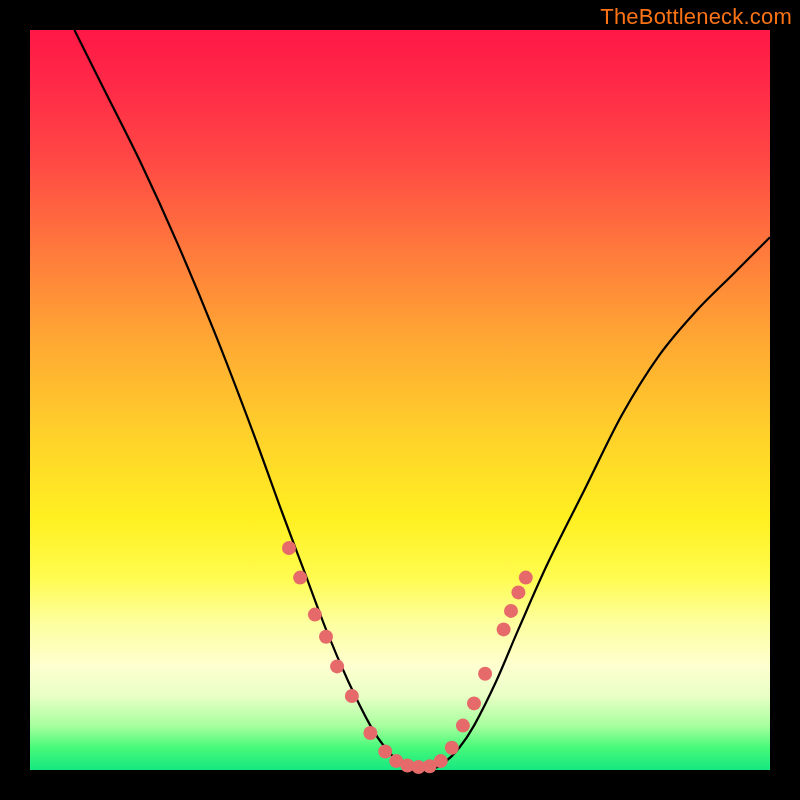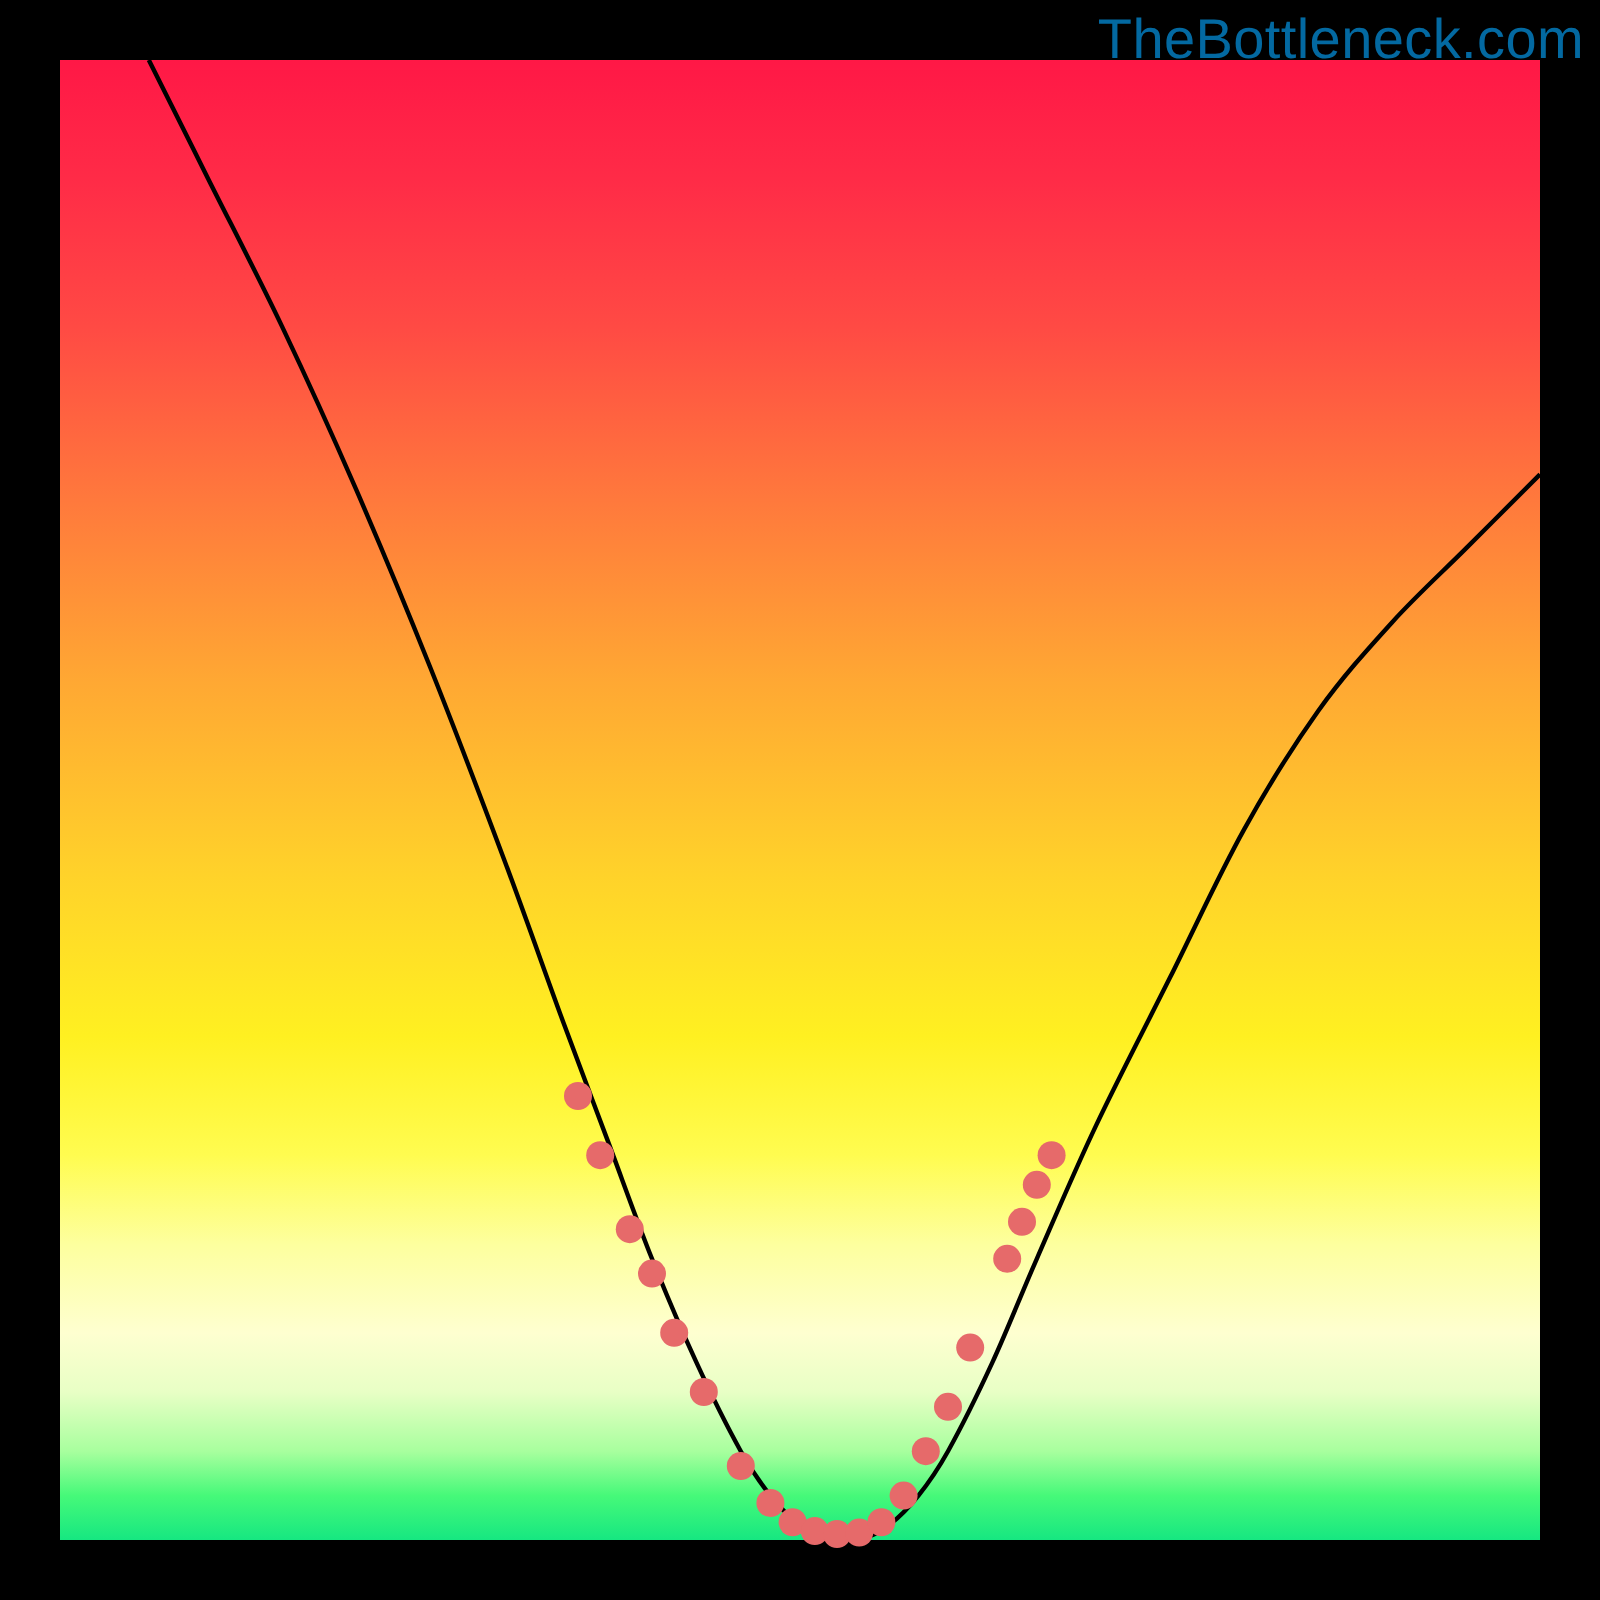--- a/index.html
+++ b/index.html
@@ -37,22 +37,22 @@
       #feffd0 86%,
       #e8ffc5 90%,
       #a8ff9e 94%,
       #46f979 97%,
       #16e781 100%);
   }
   .watermark {
     position: absolute;
     top: 4px;
     right: 8px;
-    color: #0369a1;
-    font-size: 28px;
+    color: #f97316;
+    font-size: 22px;
     font-weight: 500;
     letter-spacing: 0.2px;
     user-select: none;
   }
   svg.curve {
     position: absolute;
     left: 0;
     top: 0;
     width: 740px;
     height: 740px;

